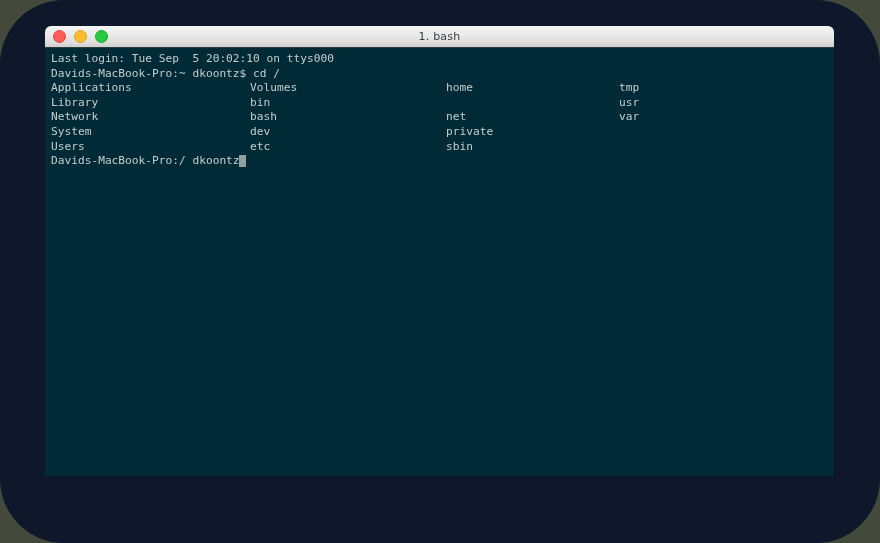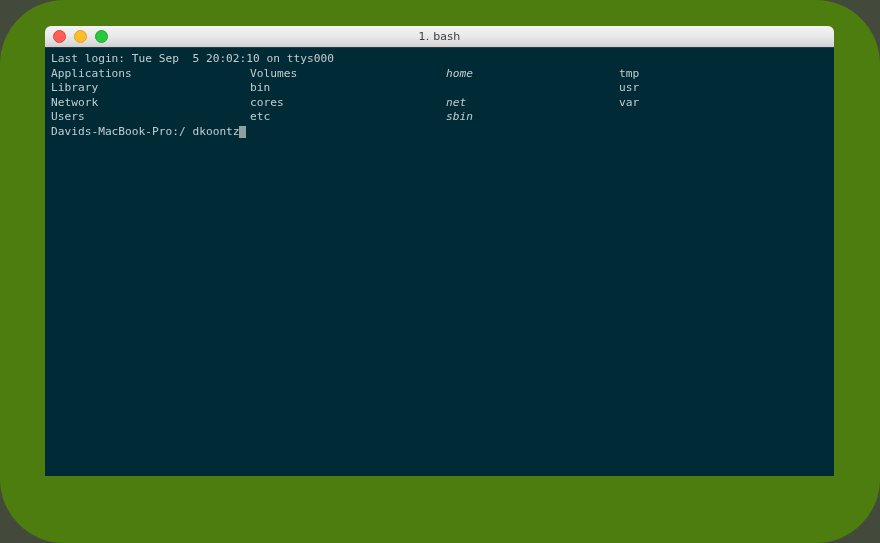--- a/index.html
+++ b/index.html
@@ -14,21 +14,21 @@
     overflow: hidden;
   }
 
   
   #frame {
     position: absolute;
     left: 0px;
     top: 0px;
     width: 880px;
     height: 543px;
-    background: #4d7c0f;
+    background: #0f172a;
     border-radius: 64px;
     box-sizing: border-box;
   }
 
   
   #terminal-window {
     position: absolute;
     left: 45px;
     top: 26px;
     width: 789px;
@@ -97,21 +97,21 @@
     white-space: pre;
   }
 
   .term-line .col {
     position: absolute;
     top: 0;
     white-space: pre;
   }
   .col-1 { left: 0px; }
   .col-2 { left: 199px; }
-  .col-3 { left: 395px; font-style: italic; }
+  .col-3 { left: 395px; }
   .col-4 { left: 568px; }
 
   #cursor-block {
     display: inline-block;
     width: 7px;
     height: 12px;
     background: #8fa0a0;
     vertical-align: -2px;
     margin-left: 1px;
   }
@@ -131,42 +131,51 @@
       </div>
       <div id="title-text">1. bash</div>
     </div>
 
     <div id="terminal-body">
 
       <div class="term-line">
         <span class="col col-1">Last login: Tue Sep  5 20:02:10 on ttys000</span>
       </div>
 
+      <div class="term-line">
+        <span class="col col-1">Davids-MacBook-Pro:~ dkoontz$ cd /</span>
+      </div>
 
 
       <div class="term-line">
         <span class="col col-1">Applications</span>
         <span class="col col-2">Volumes</span>
         <span class="col col-3">home</span>
         <span class="col col-4">tmp</span>
       </div>
 
       <div class="term-line">
         <span class="col col-1">Library</span>
         <span class="col col-2">bin</span>
         <span class="col col-4">usr</span>
       </div>
 
       <div class="term-line">
         <span class="col col-1">Network</span>
-        <span class="col col-2">cores</span>
+        <span class="col col-2">bash</span>
         <span class="col col-3">net</span>
         <span class="col col-4">var</span>
       </div>
 
+      <div class="term-line">
+        <span class="col col-1">System</span>
+        <span class="col col-2">dev</span>
+        <span class="col col-3">private</span>
+        <span class="col col-4"></span>
+      </div>
 
       <div class="term-line">
         <span class="col col-1">Users</span>
         <span class="col col-2">etc</span>
         <span class="col col-3">sbin</span>
         <span class="col col-4"></span>
       </div>
 
       <div class="term-line">
         <span class="col col-1">Davids-MacBook-Pro:/ dkoontz$</span>

